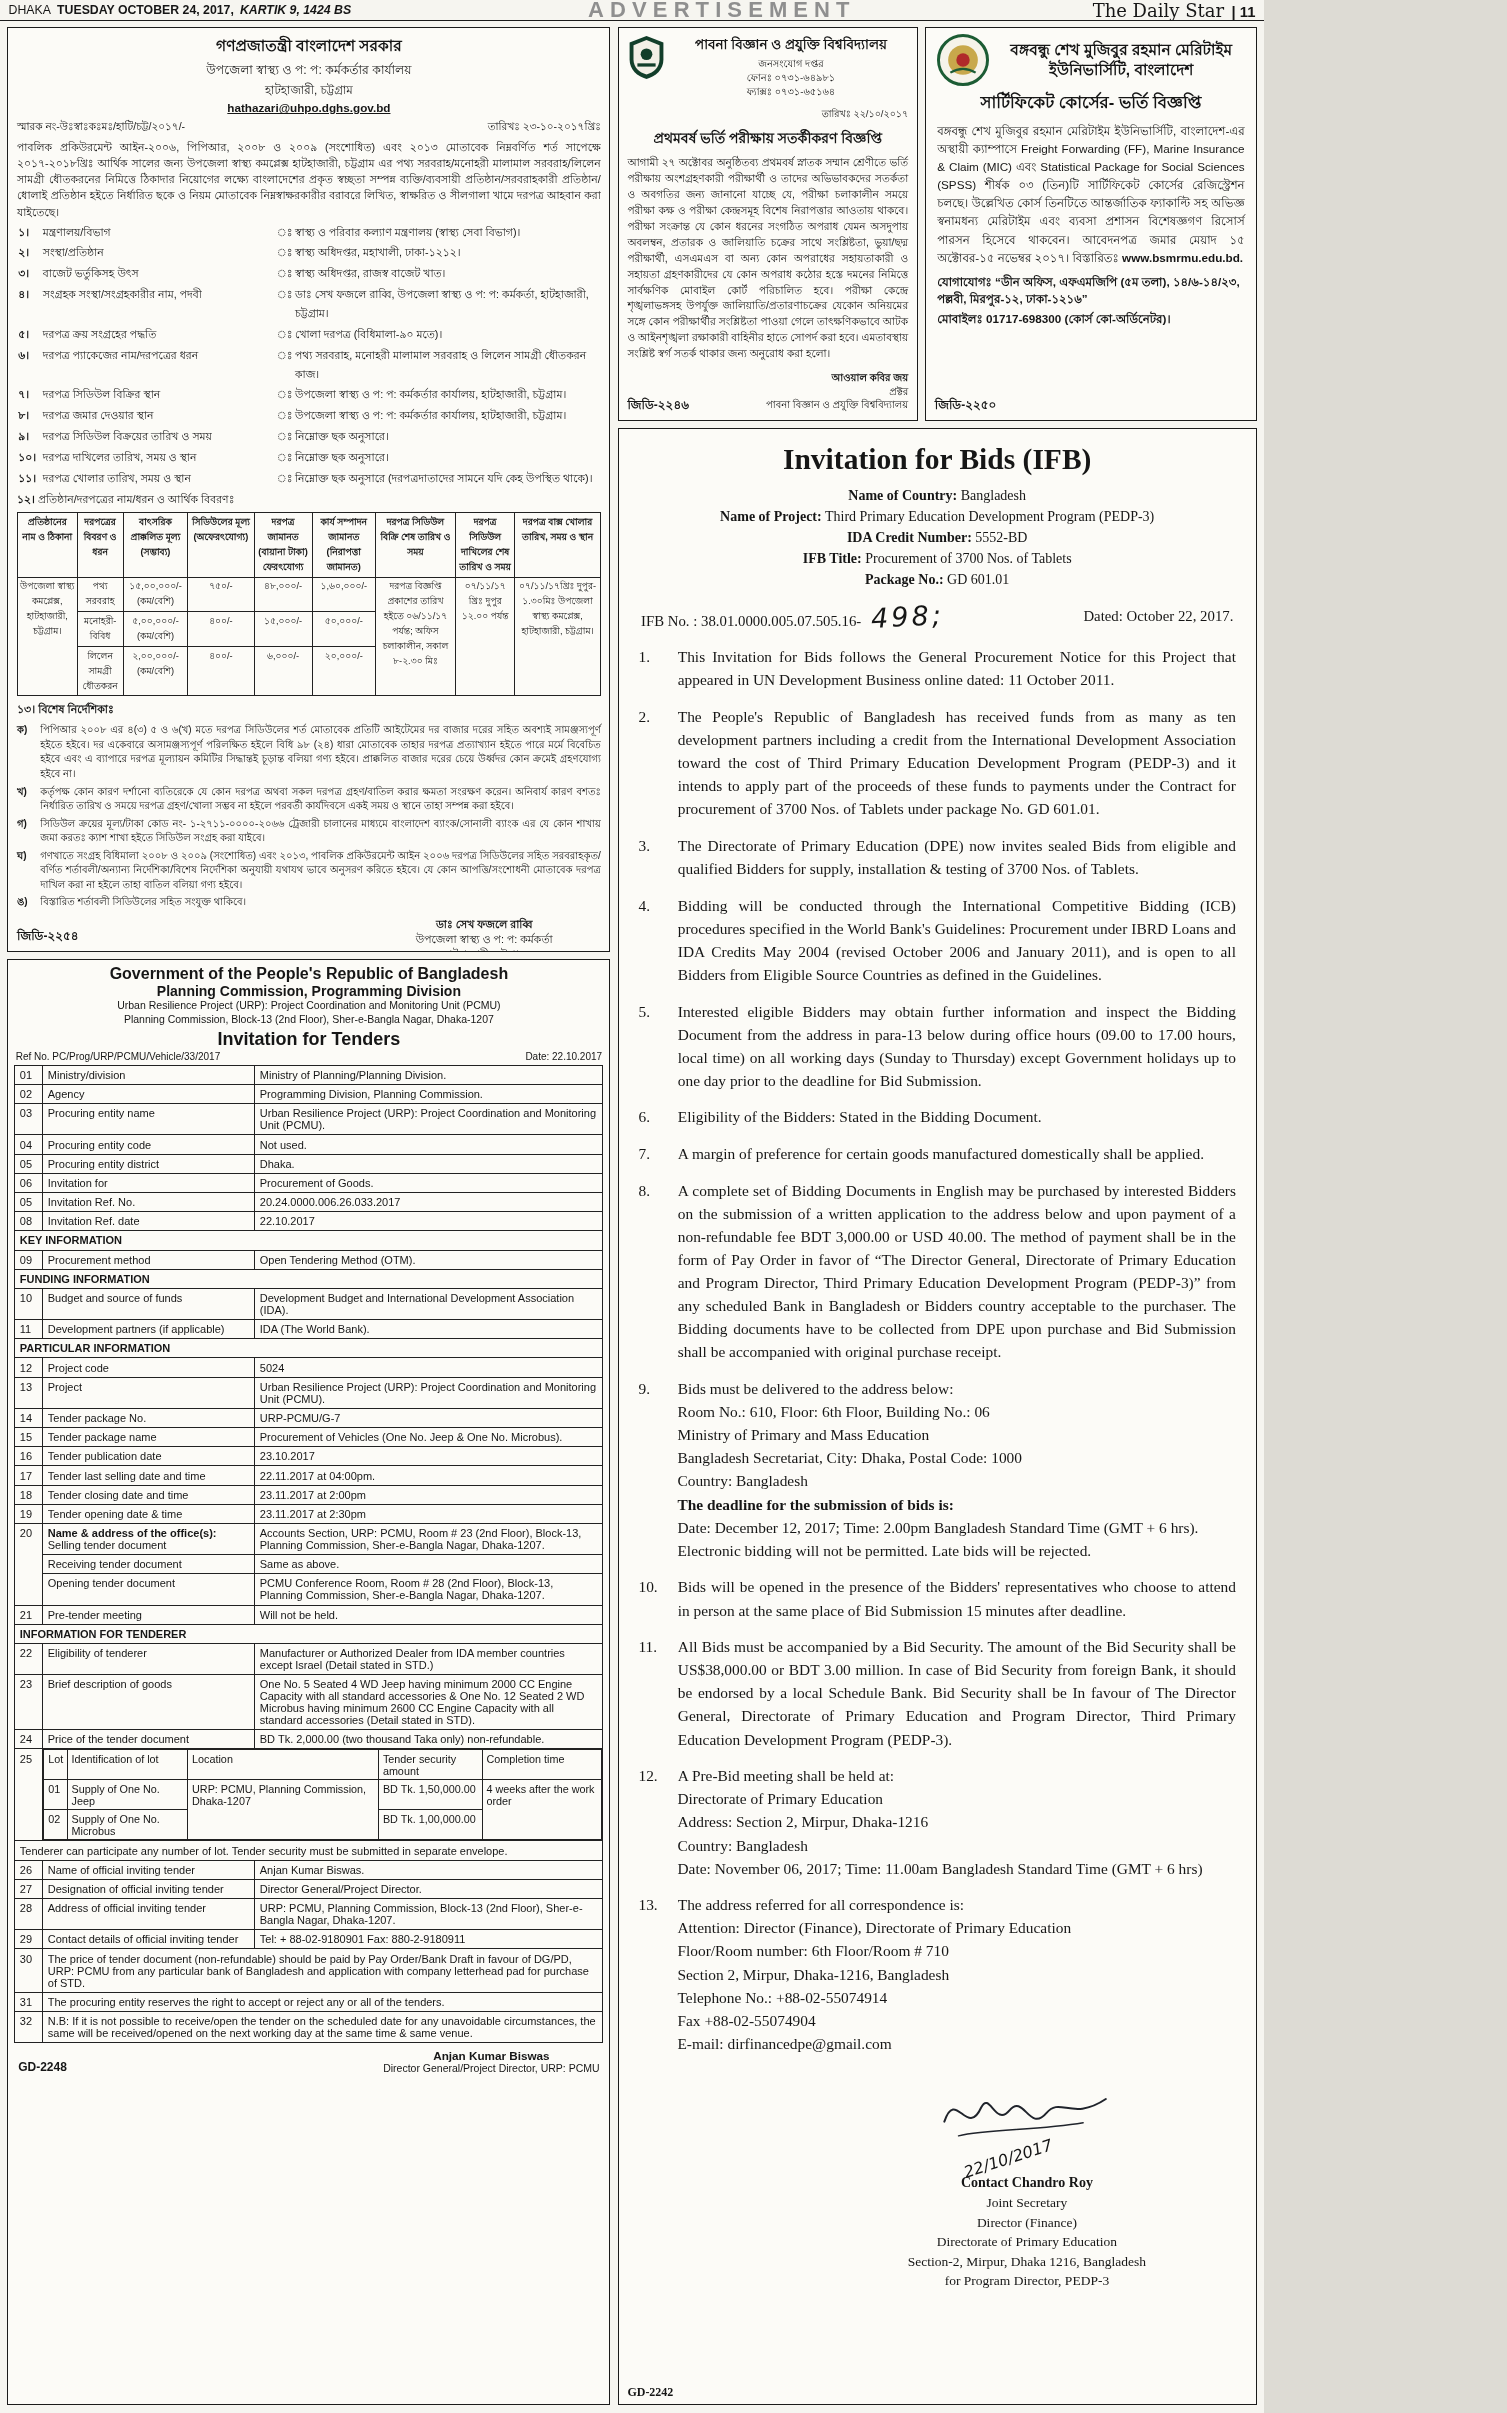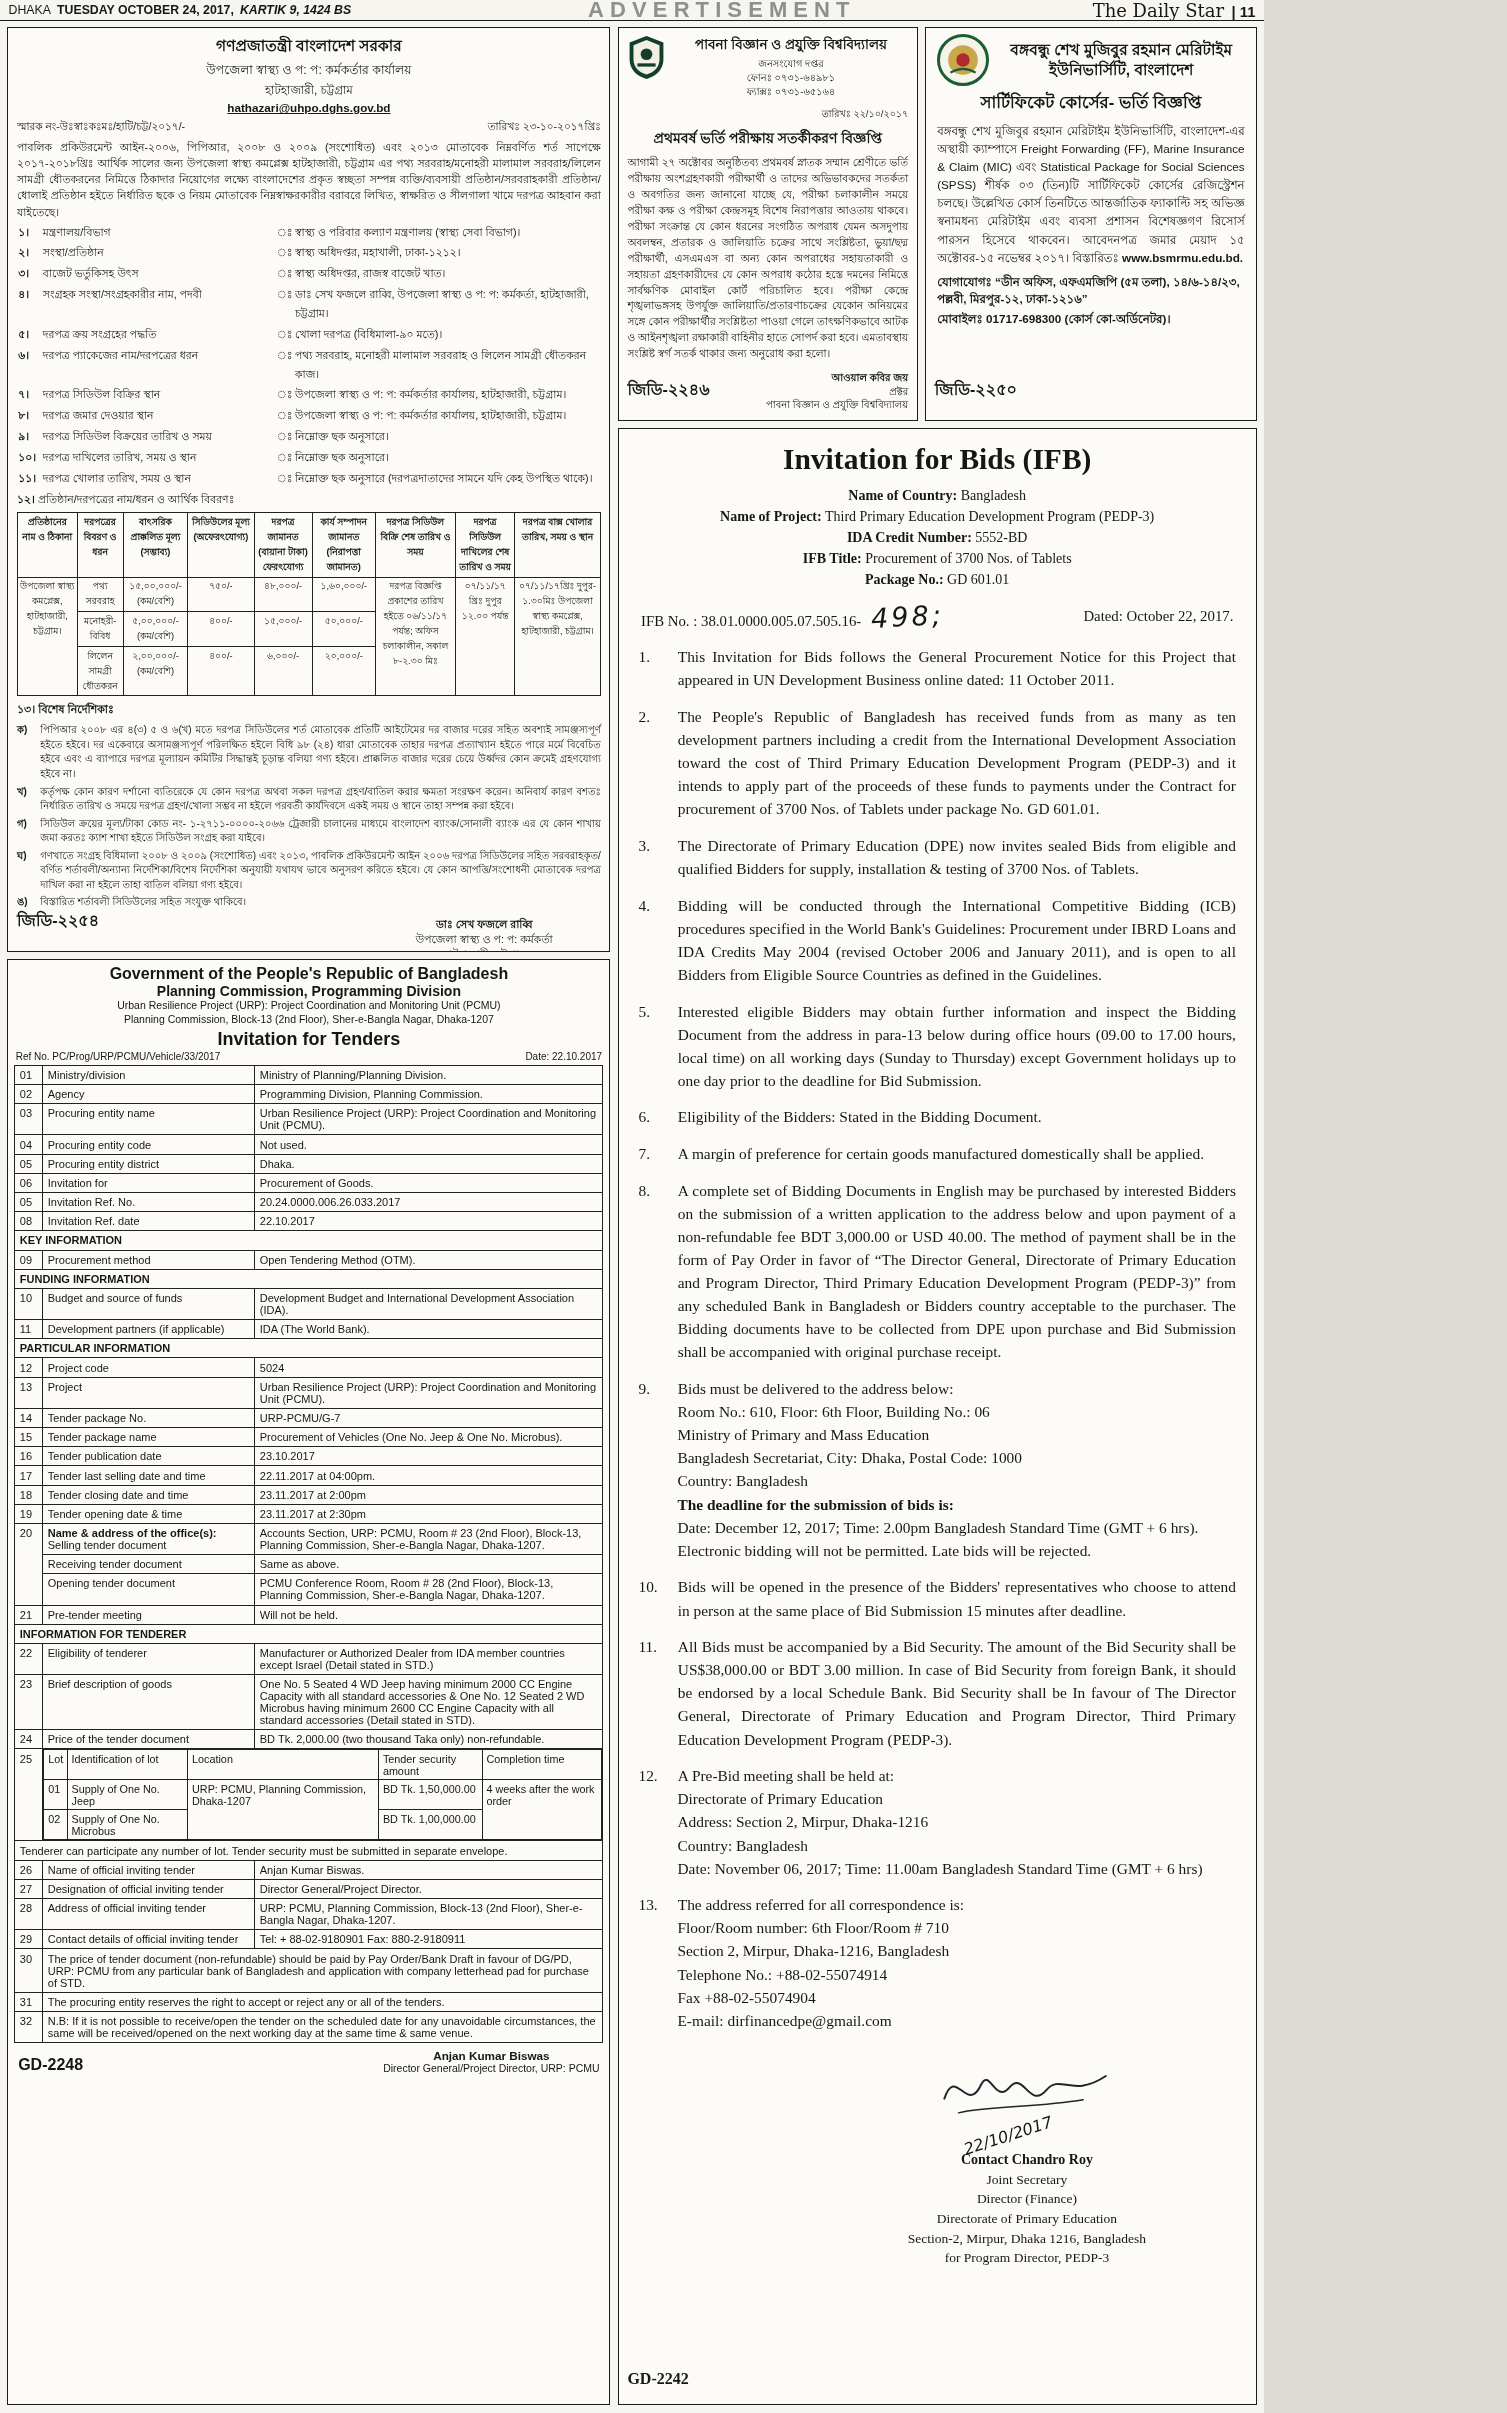--- a/index.html
+++ b/index.html
@@ -36,21 +36,21 @@
 .lst .sp{width:13.5px;text-align:center}
 .item12{font-size:10.8px;margin:1.2px 0 2.5px}
 .grid{width:100%;border-collapse:collapse;font-size:9.2px;text-align:center}
 .grid th,.grid td{border:0.9px solid #222;padding:1.8px 1.8px;vertical-align:top}
 .grid th{font-weight:bold}
 .spTitle{font-size:11px;font-weight:bold;margin:4.9px 0 1.2px}
 .nt{display:flex;gap:4.9px;font-size:10px;line-height:1.45;text-align:justify;margin-top:3.1px}
 .nt .nn{flex:none;width:18.4px;font-weight:bold}
 .hat .sig{margin:7.4px 6.1px 0 auto;width:221px;text-align:center;font-size:10.8px;line-height:1.4}
 .hat .sig .nm{font-weight:bold}
-.gd{position:absolute;left:8.6px;bottom:16px;font-size:16px;font-weight:bold}
+.gd{position:absolute;left:8.6px;bottom:4px;font-size:12px;font-weight:bold}
 
 .pabna{width:300px;flex:none;padding:6.1px 8.6px 22px}
 .pabna .hdr{display:flex;gap:7.4px}
 .plogo{width:39px;height:47px;flex:none}
 .pabna .htx{flex:1}
 .pabna .un{font-size:13.5px;font-weight:bold;text-align:center}
 .pabna .meta{text-align:center;font-size:9.8px;line-height:1.4}
 .pabna .dt{text-align:right;font-size:9.5px;margin-top:9px}
 .pabna .ttl{font-size:14px;font-weight:bold;text-align:center;margin:4.9px 0 3.7px}
 .pabna .bd{font-size:10.5px;line-height:1.52;text-align:justify}
@@ -767,20 +767,21 @@
             <div class="al">Address: Section 2, Mirpur, Dhaka-1216</div>
             <div class="al">Country: Bangladesh</div>
             <div class="al">Date: November 06, 2017; Time: 11.00am Bangladesh Standard Time (GMT + 6 hrs)</div>
           </div>
         <div class="para">
           <span class="pno">13.</span>
           <span class="ptx">The address referred for all correspondence is:</span>
         </div>
         <div>
 
+        <div class="al">Attention: Director (Finance), Directorate of Primary Education</div>
             <div class="al">Floor/Room number: 6th Floor/Room # 710</div>
             <div class="al">Section 2, Mirpur, Dhaka-1216, Bangladesh</div>
             <div class="al">Telephone No.: +88-02-55074914</div>
             <div class="al">Fax +88-02-55074904</div>
             <div class="al">E-mail: dirfinancedpe@gmail.com</div>
           </div>
         <div class="sigblock">
           <svg class="sigsvg" viewBox="0 0 330 120">
             <path d="M20 70 C40 10 60 100 85 45 C100 15 110 80 135 50 C160 20 170 90 200 55 C225 25 245 70 305 30" stroke="#20242c" stroke-width="3.5" fill="none" stroke-linecap="round"></path>
             <path d="M45 95 C95 82 185 86 265 72" stroke="#20242c" stroke-width="2.5" fill="none" stroke-linecap="round"></path>

